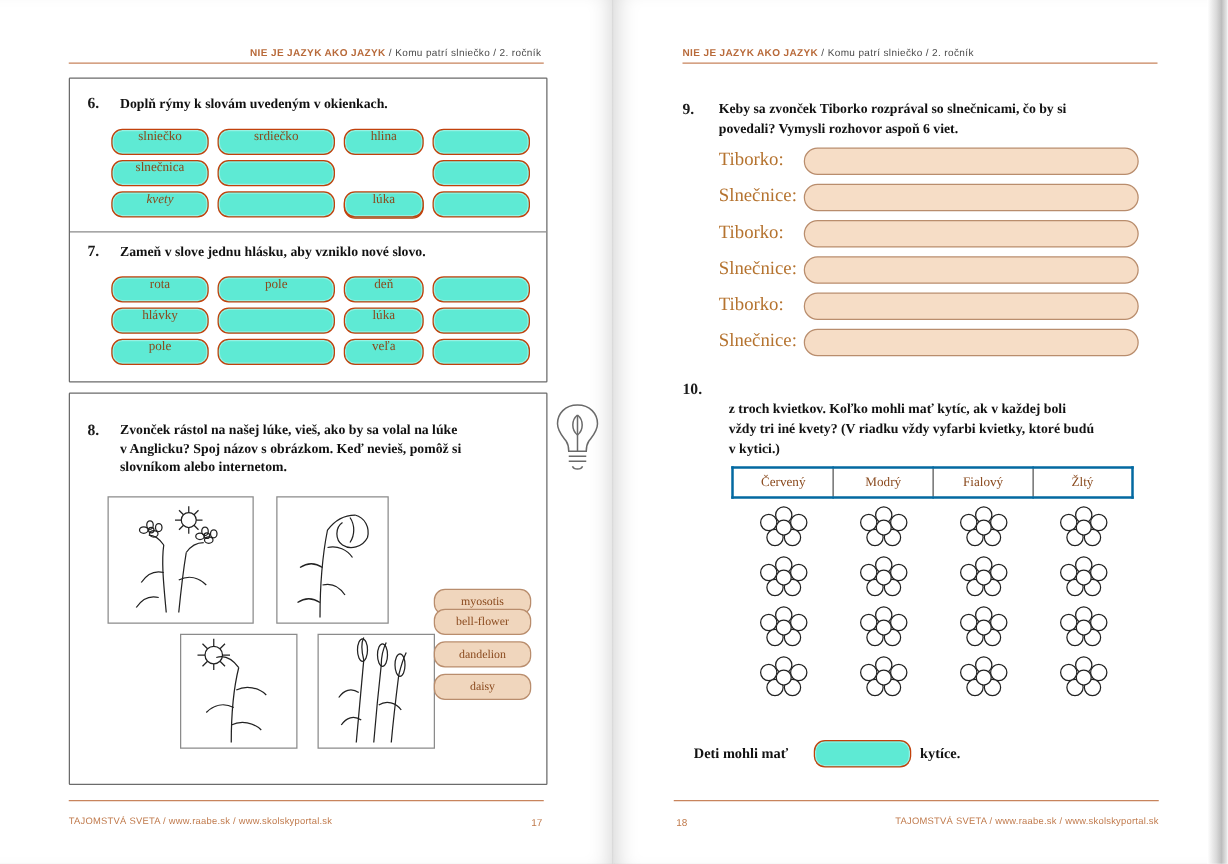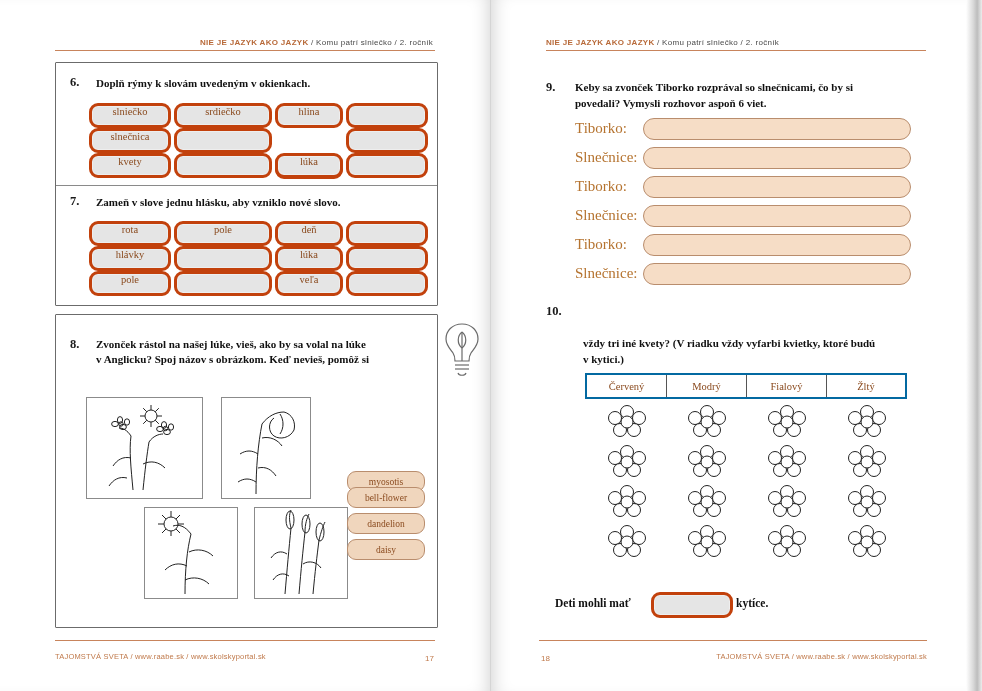--- a/index.html
+++ b/index.html
@@ -35,22 +35,22 @@
   .rule-bot{position:absolute;height:1px;background:#c8845c;}
 
   
   .exbox{position:absolute;border:1px solid #6b6b6b;background:#fff;border-radius:1px;}
   .exnum{position:absolute;font-size:12.5px;font-weight:bold;color:#1a1a1a;}
   .extext{position:absolute;font-size:11px;font-weight:bold;color:#111;line-height:1.32;}
   .divline{position:absolute;height:1px;background:#8a8a8a;}
 
   
   .pill{
-    position:absolute;border:3px solid #c2410c;border-radius:9px;
-    background:#e5e5e5;
+    position:absolute;border:1px solid #c2410c;border-radius:9px;
+    background:#5eead4;
     box-shadow:inset 0 0 0 1px rgba(255,255,255,.35);
   }
   .pill .w{
     display:block;width:100%;height:100%;
     text-align:center;font-size:10.5px;color:#8a4a1e;
     font-family:"Liberation Serif",serif;
   }
   .pill .w.lbl{color:#8a4a1e;}
   .pill-line{
     position:absolute;border:1px solid #b98d6d;border-radius:11px;background:#f6ddc6;
@@ -114,21 +114,21 @@
       <div class="pill center" style="left:118px;top:65px;width:92px;height:19px;">
           <span class="w"></span>
         </div>
       <div class="pill center" style="left:219px;top:65px;width:62px;height:19px;margin-top:26px;">
           <span class="w lbl">zvonček</span>
         </div>
       <div class="pill center" style="left:290px;top:65px;width:76px;height:19px;">
           <span class="w"></span>
         </div>
 
-      <div class="pill center" style="left:33px;top:90px;width:76px;height:19px;">
+      <div class="pill center" style="left:33px;top:90px;width:76px;height:19px;font-style:italic;">
           <span class="w lbl">kvety</span>
         </div>
       <div class="pill center" style="left:118px;top:90px;width:92px;height:19px;">
           <span class="w"></span>
         </div>
       <div class="pill center" style="left:219px;top:90px;width:62px;height:19px;">
           <span class="w lbl">lúka</span>
         </div>
       <div class="pill center" style="left:290px;top:90px;width:76px;height:19px;">
           <span class="w"></span>
@@ -176,20 +176,21 @@
         </div>
       <div class="pill center" style="left:290px;top:208px;width:76px;height:19px;">
           <span class="w"></span>
         </div>
     </div>
 
     <div class="exbox" style="left:55px;top:314px;width:381px;height:312px;">
       <div class="exnum" style="left:14px;top:22px;">8.</div>
       <div class="extext" style="left:40px;top:22px;width:320px;">Zvonček rástol na našej lúke, vieš, ako by sa volal na lúke</div>
       <div class="extext" style="left:40px;top:37px;width:320px;">v Anglicku? Spoj názov s obrázkom. Keď nevieš, pomôž si</div>
+      <div class="extext" style="left:40px;top:52px;width:320px;">slovníkom alebo internetom.</div>
 
       <div class="imgframe" style="left:30px;top:82px;width:115px;height:100px;">
         <svg width="115" height="100" viewBox="0 0 115 100">
           <g stroke="#222" fill="none" stroke-width="1">
             <path d="M46 92 C44 70 42 52 44 38"></path>
             <path d="M56 92 C58 72 60 56 62 44"></path>
             <path d="M44 38 C40 32 36 30 32 30"></path>
             <path d="M62 44 C66 38 72 36 76 36"></path>
             <path d="M44 60 C36 58 30 62 26 68"></path>
             <path d="M56 66 C64 62 72 64 78 70"></path>
@@ -335,20 +336,21 @@
     <div class="speaker" style="left:84px;top:207px;">Slnečnice:</div>
     <div class="pill-line" style="left:152px;top:205px;width:266px;height:20px;"><span class="w"></span></div>
 
     <div class="speaker" style="left:84px;top:236px;">Tiborko:</div>
     <div class="pill-line" style="left:152px;top:234px;width:266px;height:20px;"><span class="w"></span></div>
 
     <div class="speaker" style="left:84px;top:265px;">Slnečnice:</div>
     <div class="pill-line" style="left:152px;top:263px;width:266px;height:20px;"><span class="w"></span></div>
 
     <div class="exnum" style="left:55px;top:304px;">10.</div>
+    <div class="extext" style="left:92px;top:320px;width:330px;">z troch kvietkov. Koľko mohli mať kytíc, ak v každej boli</div>
     <div class="extext" style="left:92px;top:336px;width:340px;">vždy tri iné kvety? (V riadku vždy vyfarbi kvietky, ktoré budú</div>
     <div class="extext" style="left:92px;top:352px;width:330px;">v kytici.)</div>
 
     <table class="tbl" style="left:94px;top:373px;width:322px;border-collapse:collapse;">
       <tbody>
           <tr>
         <td style="width:80px;">Červený</td>
         <td style="width:80px;">Modrý</td>
         <td style="width:80px;">Fialový</td>
         <td style="width:80px;">Žltý</td>

